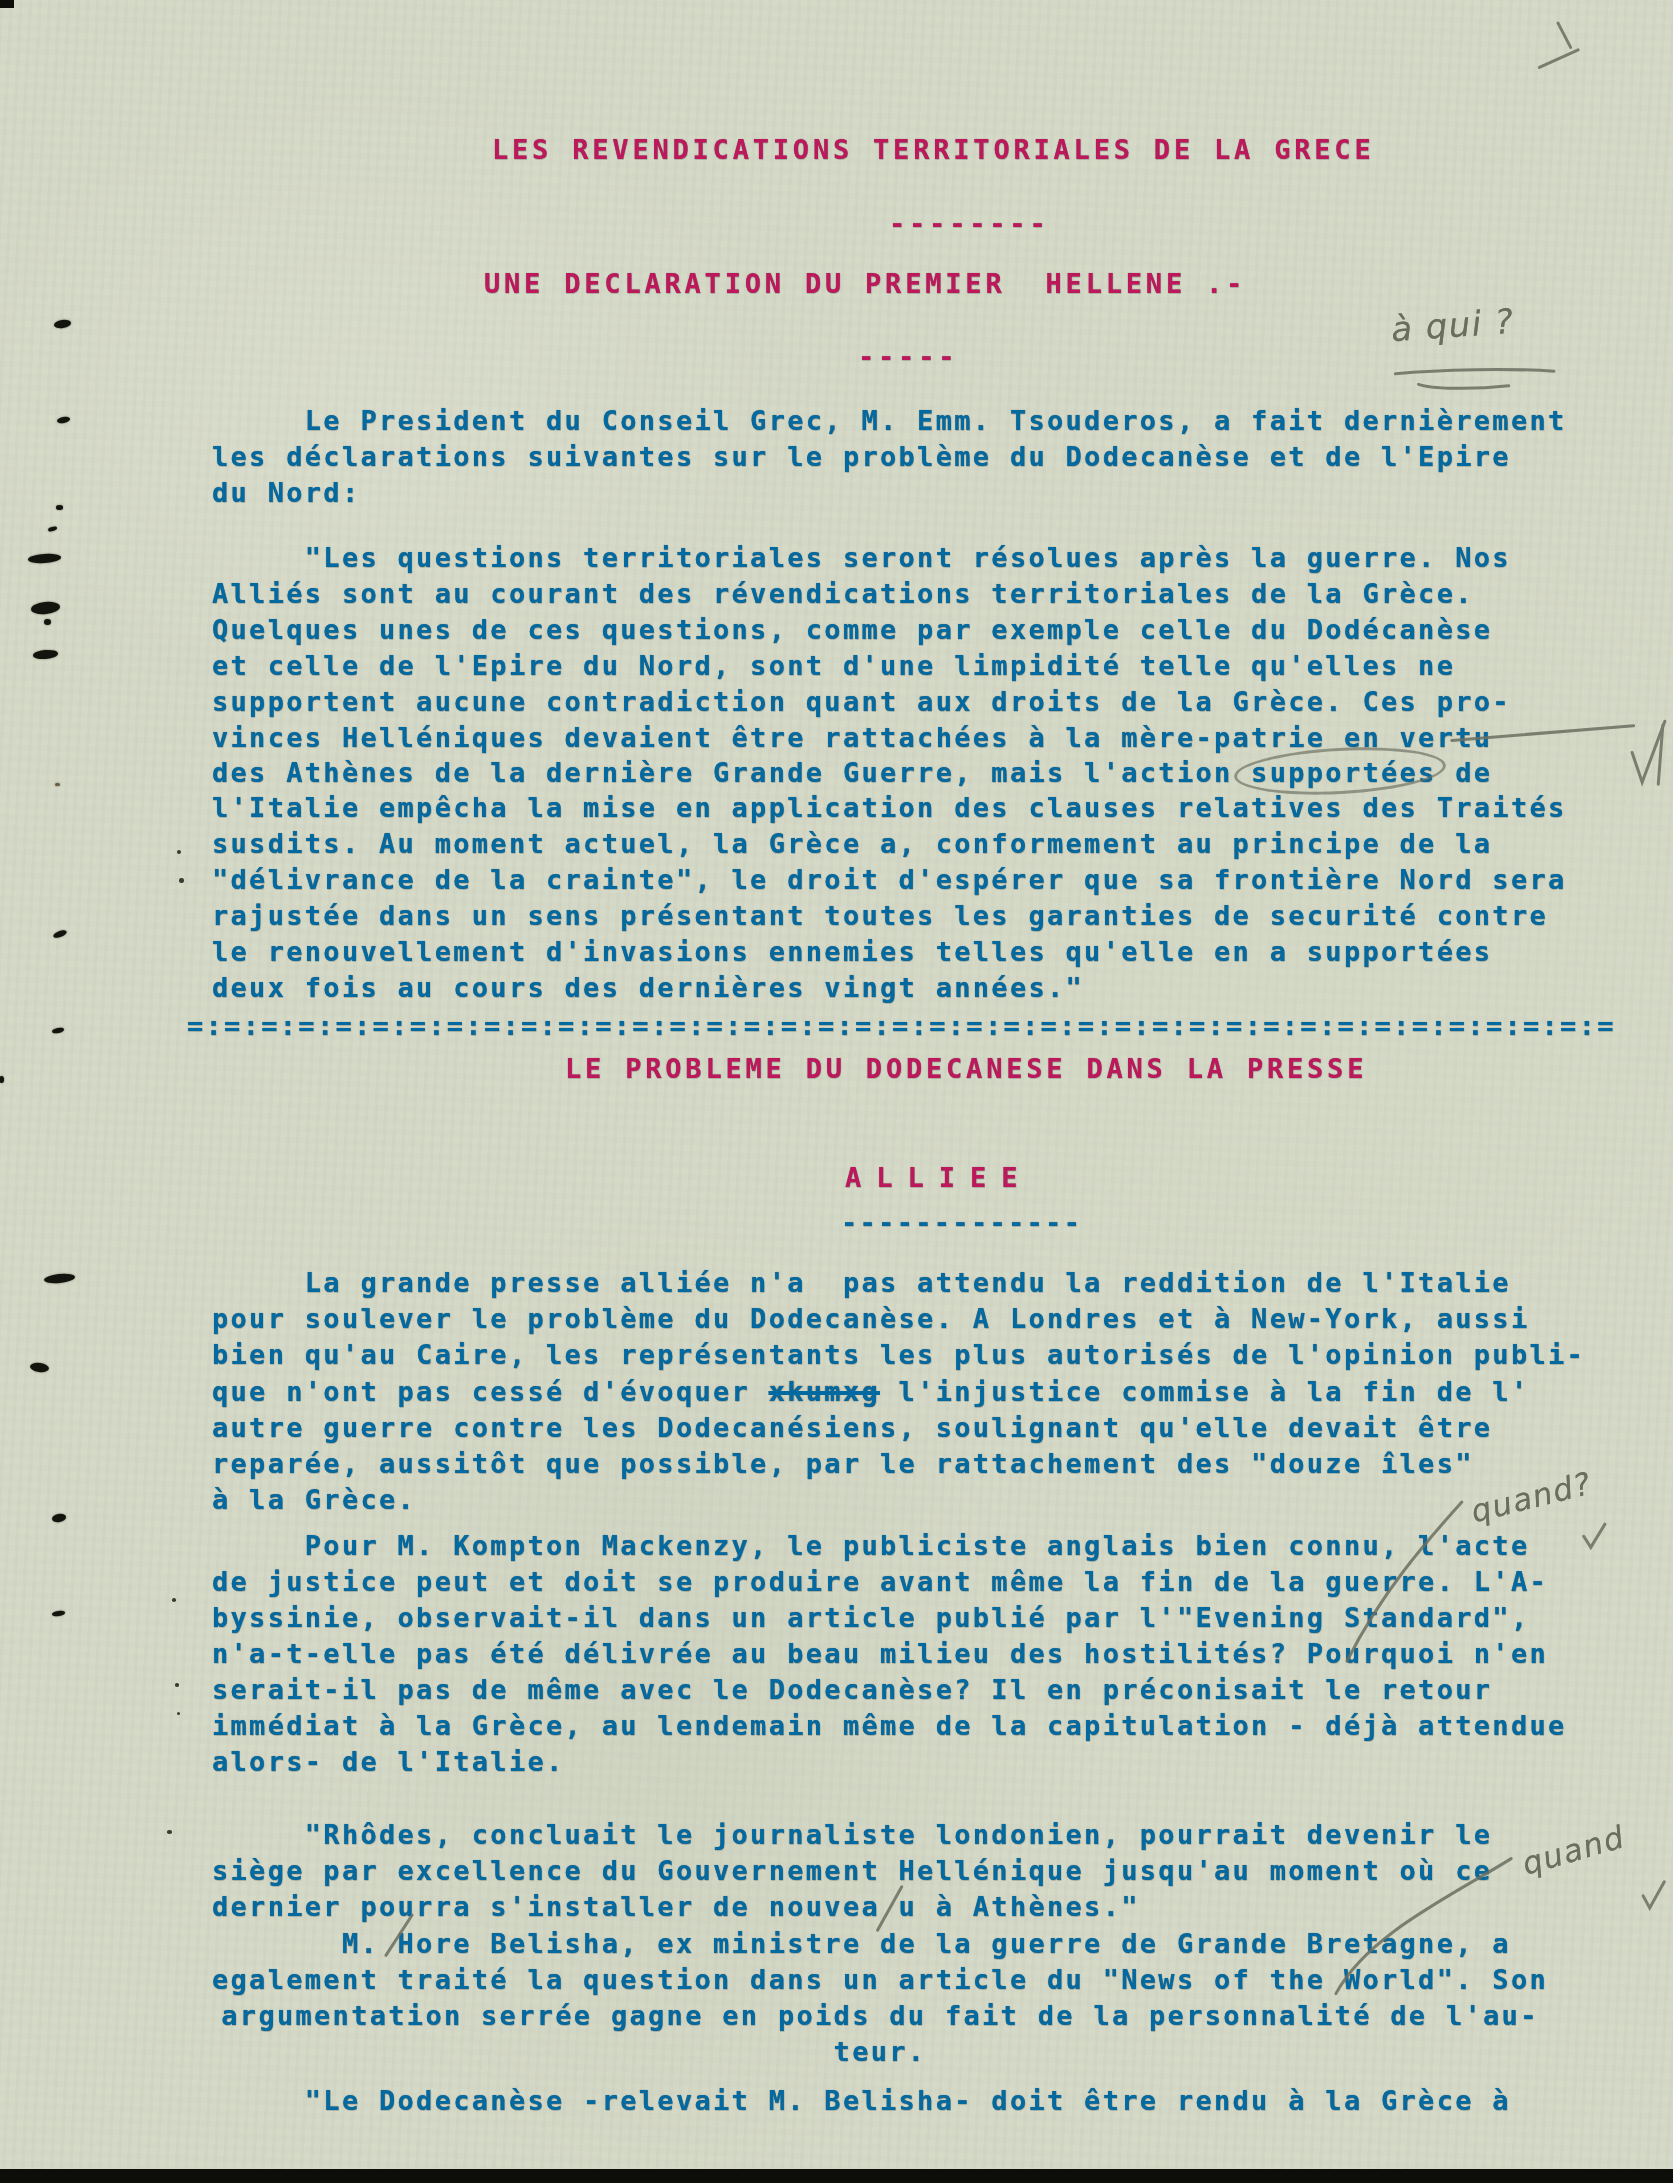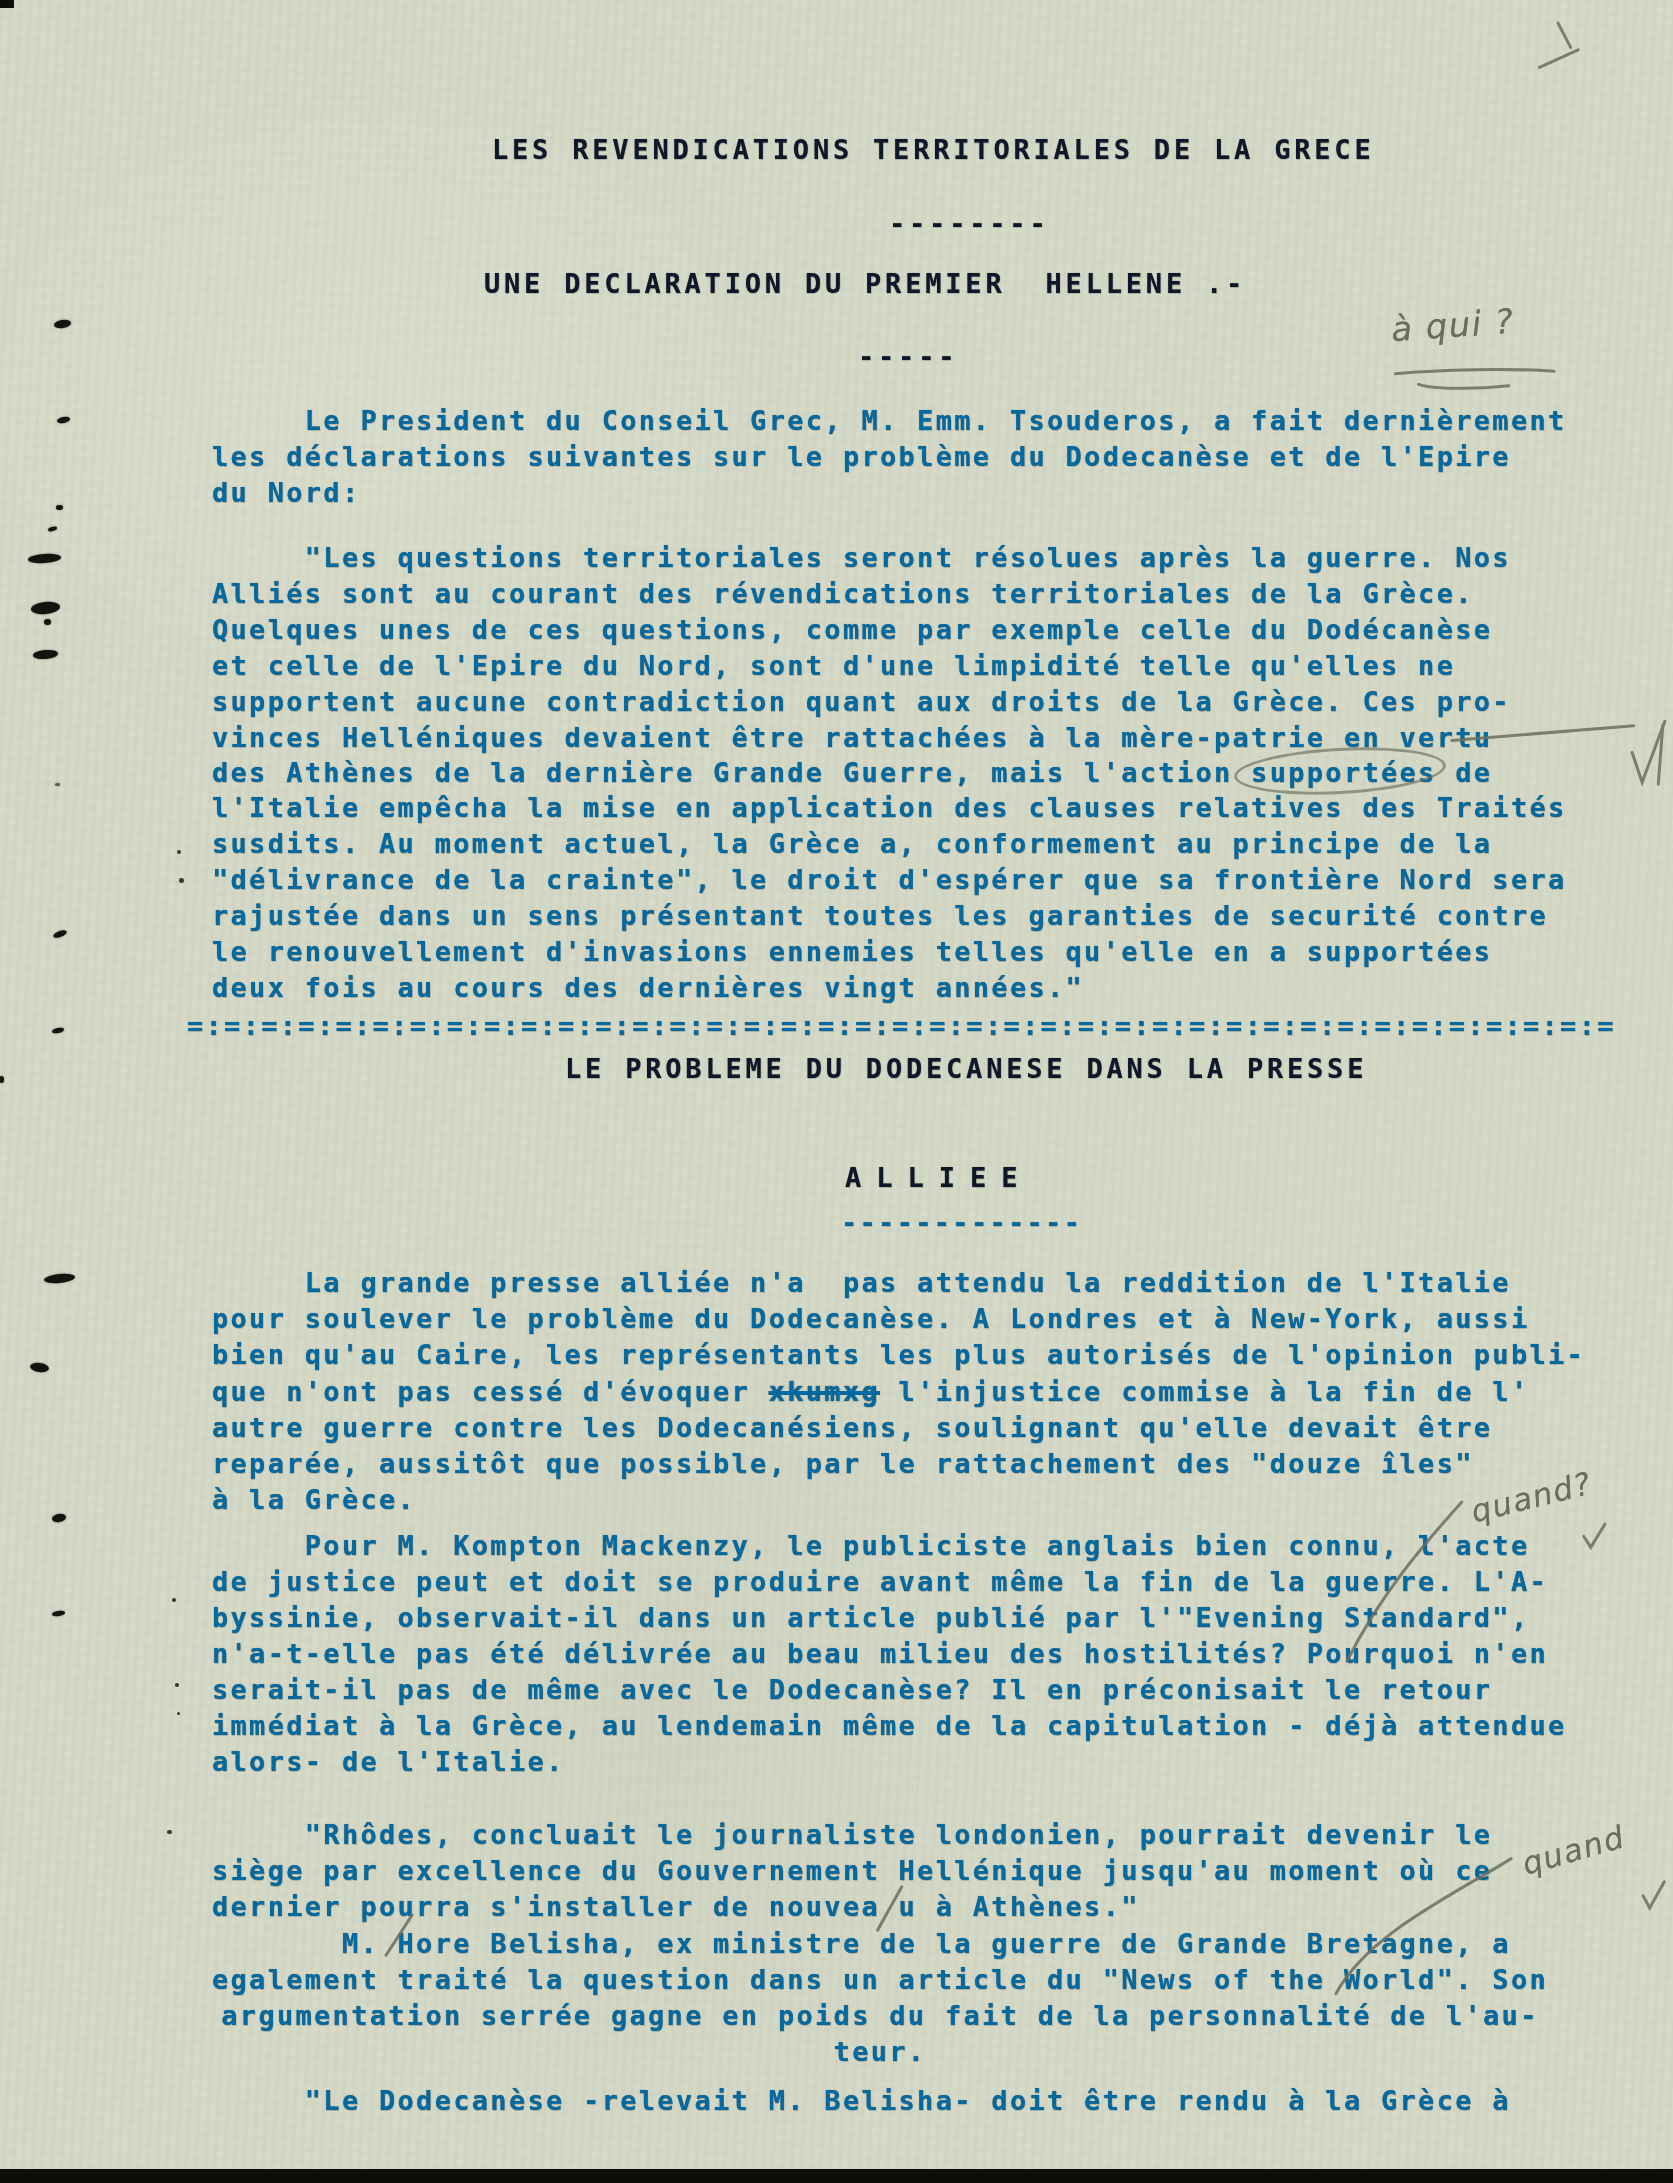--- a/index.html
+++ b/index.html
@@ -13,21 +13,21 @@
       repeating-linear-gradient(93deg, rgba(120,126,104,.035) 0 3.5px, rgba(0,0,0,0) 3.5px 9.6px),
       repeating-linear-gradient(2deg, rgba(255,255,245,.04) 0 5.5px, rgba(0,0,0,0) 5.5px 11.6px);
     font-family:"DejaVu Sans Mono", monospace;
   }
   .t{
     position:absolute; white-space:pre;
     font-family:"DejaVu Sans Mono", monospace;
     font-weight:bold; font-size:27px; line-height:36px; letter-spacing:2.3px;
     color:#0369a1; text-shadow:0 0 1px rgba(49,50,43,.6), 0.5px 0.5px 0 rgba(49,50,43,.18);
   }
-  .head{letter-spacing:3.8px; color:#0f172a;}
+  .head{letter-spacing:3.8px; color:#be185d;}
   .spread{letter-spacing:15px;}
   .hand{
     position:absolute; white-space:pre;
     font-family:"DejaVu Sans", sans-serif; font-style:italic; font-weight:normal;
     font-size:31px; line-height:1; letter-spacing:1.5px;
     color:#696e5f; text-shadow:0 0 0.5px rgba(105,110,95,.7);
   }
   .circled{position:relative;}
   .circled::after{
     content:""; position:absolute; left:-17px; right:-9px; top:-9px; bottom:-6px;

